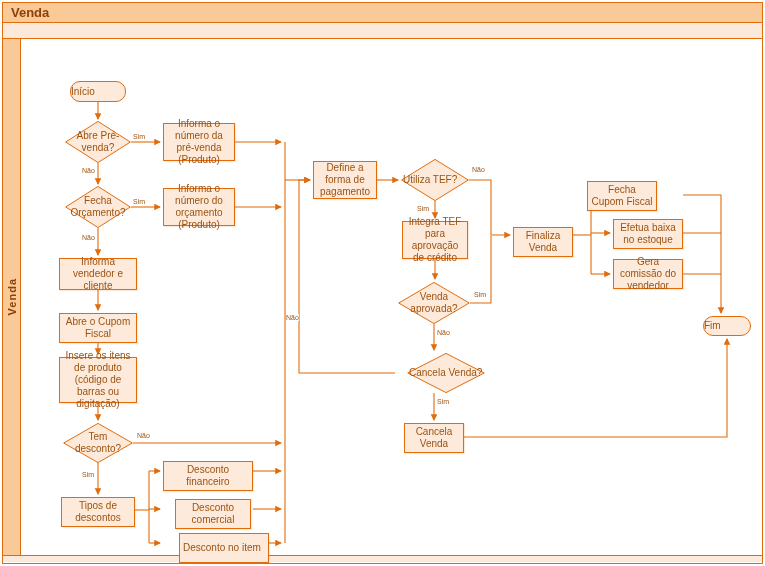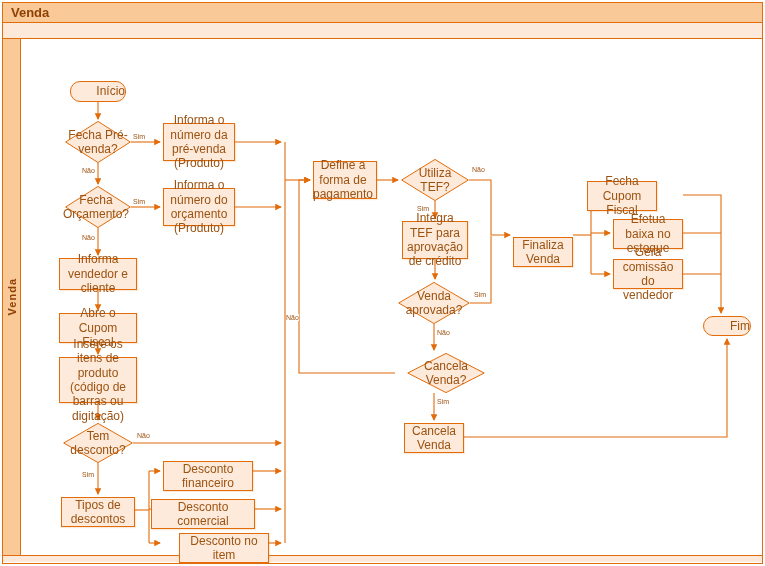--- a/index.html
+++ b/index.html
@@ -18,21 +18,21 @@
   .band2{height:16px;background:var(--band2);border-bottom:1px solid var(--accent)}
   .lane{display:flex;height:516px}
   .lane-strip{width:18px;background:var(--band1);border-right:1px solid var(--accent);display:flex;align-items:center;justify-content:center}
   .lane-label{writing-mode:vertical-rl;transform:rotate(180deg);font-size:11px;font-weight:bold;color:var(--title-text);letter-spacing:1px}
   .lane-body{flex:1;background:#fff}
   .band3{height:7px;background:var(--band2);border-top:1px solid var(--accent)}
   #overlay{position:absolute;left:0;top:0;width:761px;height:562px;pointer-events:none}
   #connectors{position:absolute;left:0;top:0;width:761px;height:562px}
   #connectors polyline{fill:none;stroke:var(--accent);stroke-width:1.1}
   #arrow path{fill:var(--accent)}
-  .node{position:absolute;display:flex;align-items:center;justify-content:flex-end;text-align:center;font-size:12px;line-height:1.2;color:var(--node-text)}
+  .node{position:absolute;display:flex;align-items:center;justify-content:flex-start;text-align:center;font-size:10px;line-height:1.2;color:var(--node-text)}
   .box{background:var(--node-fill);border:1px solid var(--accent);padding:14px 3px;box-shadow:1px 1px 1px rgba(226,107,10,0.15)}
   .term{background:var(--node-fill);border:1px solid var(--accent);border-radius:10px}
   .diamond{background:transparent}
   .diamond svg{position:absolute;inset:0;width:100%;height:100%;overflow:visible}
   .diamond polygon{fill:var(--node-fill);stroke:var(--accent);stroke-width:1;vector-effect:non-scaling-stroke}
   .diamond span{position:relative;z-index:1;padding:0 2px}
   .elabel{position:absolute;font-size:7px;color:var(--node-text);background:#fff;line-height:1}
 </style>
 </head>
 <body>
@@ -101,21 +101,21 @@
     </svg>
 
     <div class="node term" style="left:67px;top:78px;width:56px;height:21px">
       <span>Início</span>
     </div>
 
     <div class="node diamond" style="left:62px;top:118px;width:66px;height:42px">
       <svg viewBox="0 0 100 100" preserveAspectRatio="none">
           <polygon points="50,1 99,50 50,99 1,50"></polygon>
         </svg>
-      <span>Fecha Pré-venda?</span>
+      <span>Abre Pré-venda?</span>
     </div>
 
     <div class="node box" style="left:160px;top:120px;width:72px;height:38px">
       <span>Informa o número da pré-venda (Produto)</span>
     </div>
 
     <div class="node diamond" style="left:62px;top:183px;width:66px;height:42px">
       <svg viewBox="0 0 100 100" preserveAspectRatio="none">
           <polygon points="50,1 99,50 50,99 1,50"></polygon>
         </svg>
@@ -146,21 +146,21 @@
     </div>
 
     <div class="node box" style="left:58px;top:494px;width:74px;height:26px">
       <span>Tipos de descontos</span>
     </div>
 
     <div class="node box" style="left:160px;top:458px;width:90px;height:20px">
       <span>Desconto financeiro</span>
     </div>
 
-    <div class="node box" style="left:148px;top:496px;width:104px;height:20px">
+    <div class="node box" style="left:172px;top:496px;width:76px;height:20px">
       <span>Desconto comercial</span>
     </div>
 
     <div class="node box" style="left:176px;top:530px;width:90px;height:20px">
       <span>Desconto no item</span>
     </div>
 
     <div class="node box" style="left:310px;top:158px;width:64px;height:38px">
       <span>Define a forma de pagamento</span>
     </div>
@@ -187,21 +187,21 @@
       <svg viewBox="0 0 100 100" preserveAspectRatio="none">
           <polygon points="50,1 99,50 50,99 1,50"></polygon>
         </svg>
       <span>Cancela Venda?</span>
     </div>
 
     <div class="node box" style="left:401px;top:420px;width:60px;height:28px">
       <span>Cancela Venda</span>
     </div>
 
-    <div class="node box" style="left:510px;top:234px;width:60px;height:28px">
+    <div class="node box" style="left:510px;top:224px;width:60px;height:28px">
       <span>Finaliza Venda</span>
     </div>
 
     <div class="node box" style="left:584px;top:178px;width:70px;height:28px">
       <span>Fecha Cupom Fiscal</span>
     </div>
 
     <div class="node box" style="left:610px;top:256px;width:70px;height:30px">
       <span>Gera comissão do vendedor</span>
     </div>

